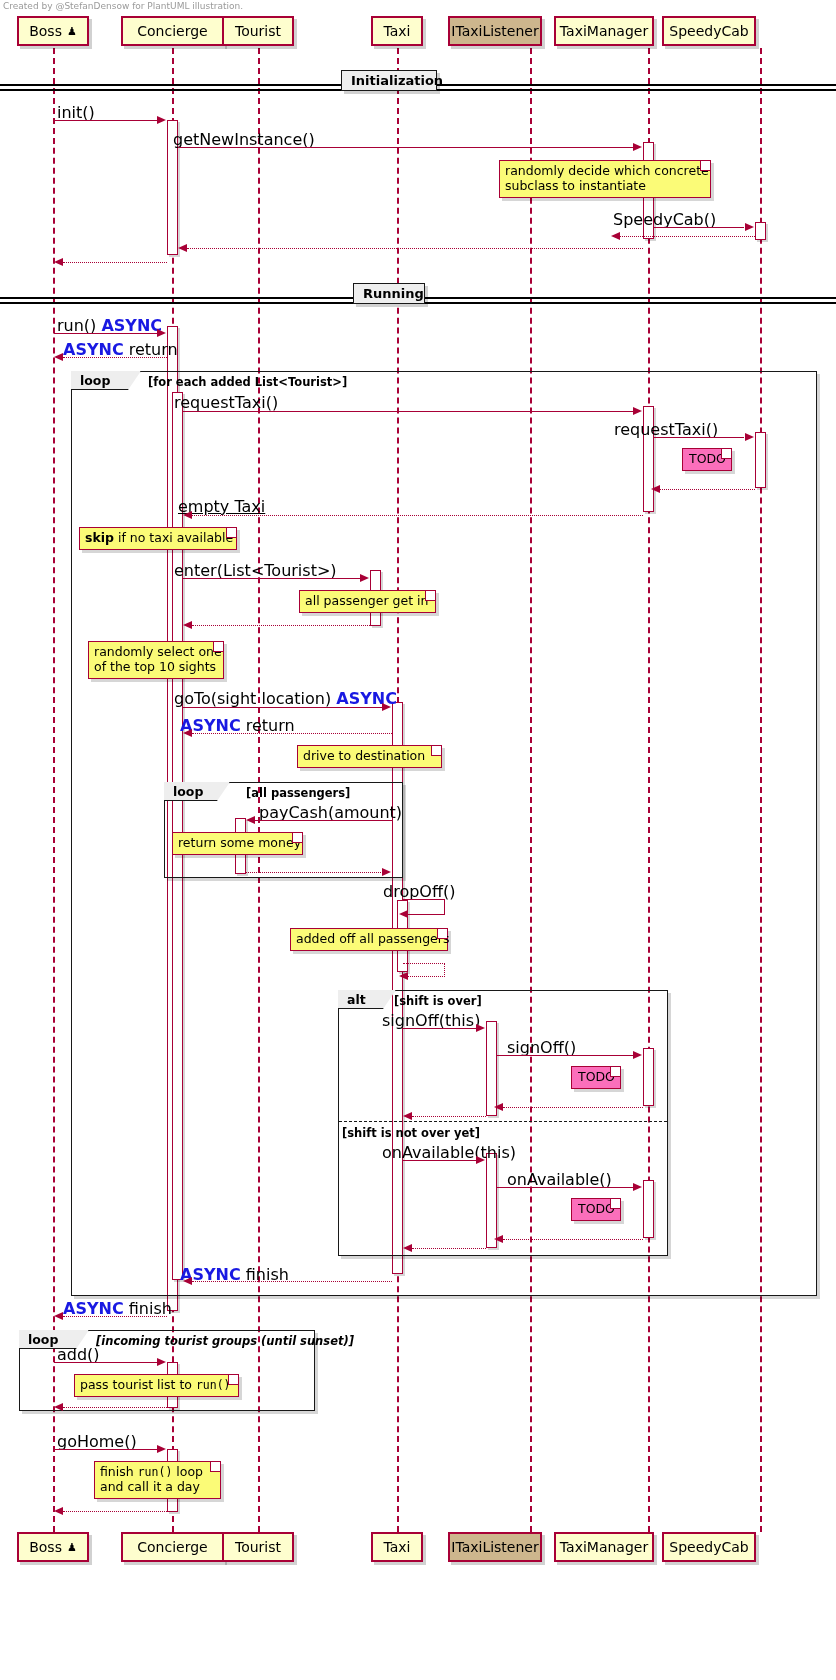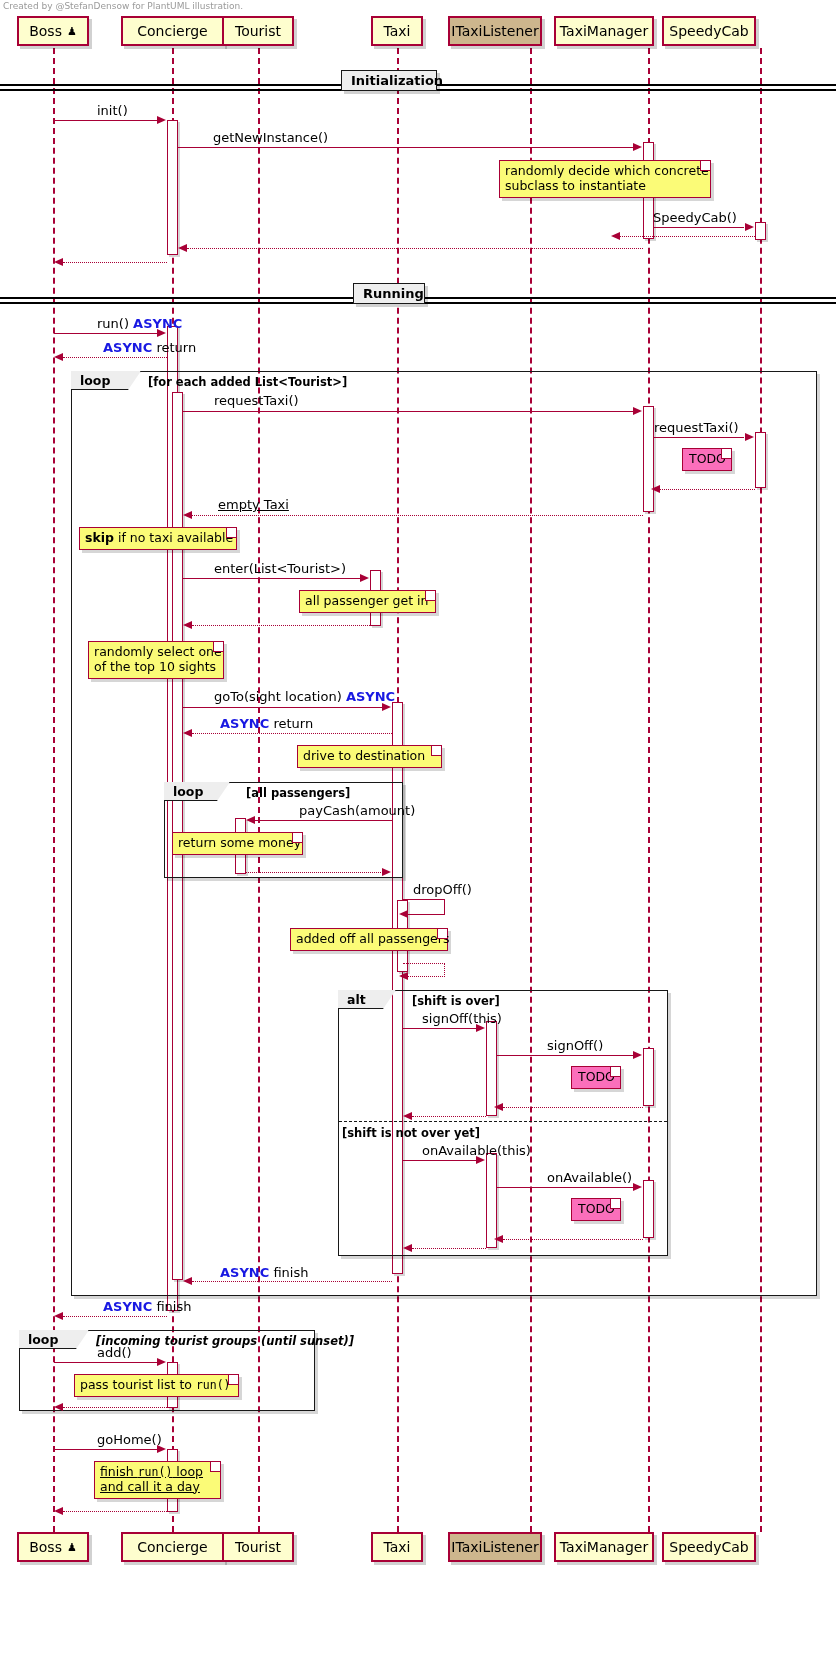--- a/index.html
+++ b/index.html
@@ -39,21 +39,21 @@
     width:0;height:0;border-top:4.5px solid transparent;border-bottom:4.5px solid transparent;
   }
   .ahead.right{border-left:9px solid #A80036;}
   .ahead.left{border-right:9px solid #A80036;}
 
   
   .selfcall{border:1.6px solid #A80036;border-left:none;box-sizing:border-box;}
   .selfcall.dot{border:1.6px dotted #A80036;border-left:none;}
 
   
-  .lbl{font-size:13px;color:#000;white-space:nowrap;line-height:1.1;margin-left:40px;}
+  .lbl{font-size:16px;color:#000;white-space:nowrap;line-height:1.1;}
   .lbl .async{color:#1919E2;font-weight:bold;}
   .mono{font-family:"DejaVu Sans Mono","Liberation Mono",monospace;font-size:11.5px;}
 
   
   .note{
     background:#FBFB77;border:1px solid #A80036;
     box-shadow:3px 3px 0 rgba(0,0,0,.16);
     font-size:12.5px;color:#000;padding:3px 14px 3px 5px;
     line-height:1.18;white-space:nowrap;box-sizing:border-box;
   }
@@ -311,37 +311,37 @@
   <div class="abs ahead left" style="left:246px;top:816px;"></div>
 
   <div class="abs note" style="left:172px;top:832px;width:131px;">
     <div class="foldl"></div>
     <div>return some money</div>
   </div>
 
   <div class="abs arrow dotted" style="left:246px;top:872px;width:137px;"></div>
   <div class="abs ahead right" style="left:382px;top:868px;"></div>
 
-  <div class="abs lbl" style="left:373px;top:883px;">dropOff()</div>
+  <div class="abs lbl" style="left:383px;top:883px;">dropOff()</div>
   <div class="abs selfcall" style="left:403px;top:899px;width:42px;height:16px;"></div>
   <div class="abs ahead left" style="left:399px;top:910px;"></div>
 
   <div class="abs note" style="left:290px;top:928px;width:158px;">
     <div class="foldl"></div>
     <div>added off all passengers</div>
   </div>
 
   <div class="abs selfcall dot" style="left:403px;top:963px;width:42px;height:14px;"></div>
   <div class="abs ahead left" style="left:399px;top:972px;"></div>
 
   <div class="abs frame" style="left:338px;top:990px;width:330px;height:266px;"></div>
   <div class="abs frame-tab" style="left:338px;top:990px;width:58px;">
     <span>alt</span>
   </div>
-  <div class="abs frame-cond" style="left:412px;top:994px;">[shift is over]</div>
+  <div class="abs frame-cond" style="left:394px;top:994px;">[shift is over]</div>
   <div class="abs divider" style="left:339px;top:1121px;width:328px;"></div>
   <div class="abs frame-cond" style="left:342px;top:1126px;">[shift is not over yet]</div>
 
   <div class="abs lbl" style="left:382px;top:1012px;">signOff(this)</div>
   <div class="abs arrow" style="left:403px;top:1028px;width:74px;"></div>
   <div class="abs ahead right" style="left:476px;top:1024px;"></div>
 
   <div class="abs lbl" style="left:507px;top:1039px;">signOff()</div>
   <div class="abs arrow" style="left:497px;top:1055px;width:136px;"></div>
   <div class="abs ahead right" style="left:633px;top:1051px;"></div>
@@ -405,21 +405,21 @@
     <div>pass tourist list to <span class="mono">run()</span></div>
   </div>
 
   <div class="abs arrow dotted" style="left:63px;top:1407px;width:104px;"></div>
   <div class="abs ahead left" style="left:54px;top:1403px;"></div>
 
   <div class="abs lbl" style="left:57px;top:1433px;">goHome()</div>
   <div class="abs arrow" style="left:54px;top:1449px;width:104px;"></div>
   <div class="abs ahead right" style="left:157px;top:1445px;"></div>
 
-  <div class="abs note" style="left:94px;top:1461px;width:127px;text-decoration:underline;">
+  <div class="abs note" style="left:94px;top:1461px;width:127px;">
     <div class="foldl"></div>
     <div>finish <span class="mono">run()</span> loop</div>
     <div>and call it a day</div>
   </div>
 
   <div class="abs arrow dotted" style="left:63px;top:1511px;width:104px;"></div>
   <div class="abs ahead left" style="left:54px;top:1507px;"></div>
 
 </div>
 

